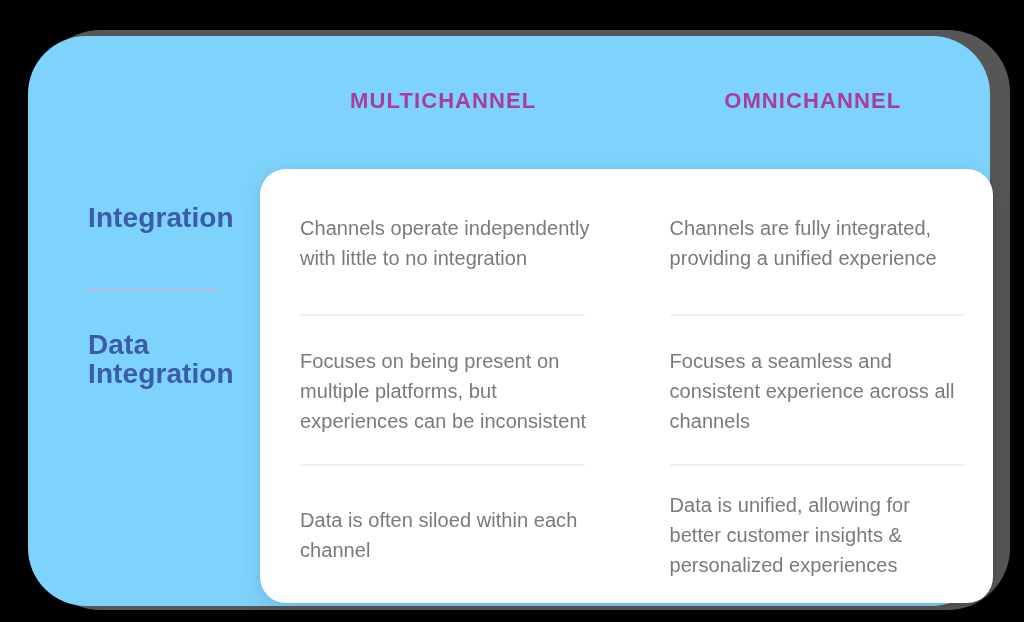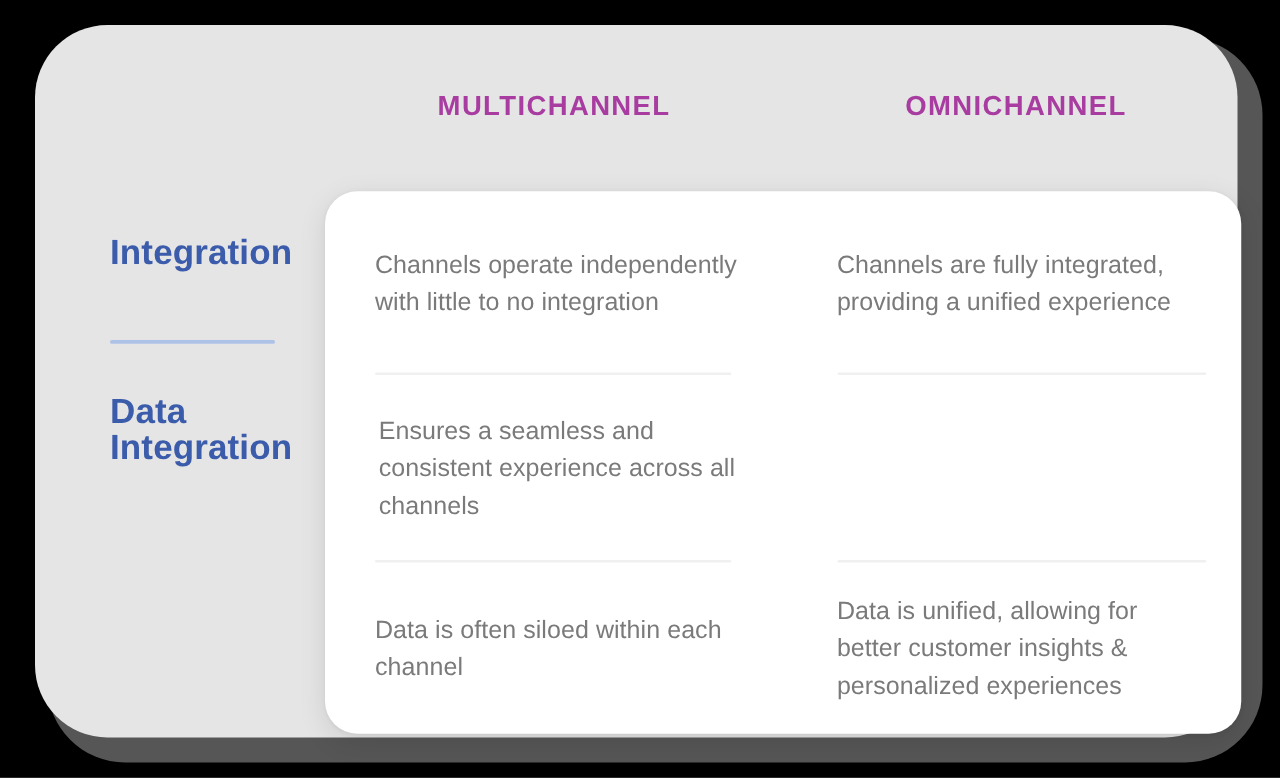--- a/index.html
+++ b/index.html
@@ -27,24 +27,24 @@
     width: 972px;
     height: 580px;
     background: #565656;
     border-radius: 62px;
   }
 
   
   .panel {
     position: absolute;
     left: 28px;
-    top: 20px;
+    top: 36px;
     width: 962px;
     height: 570px;
-    background: #e5e5e5;
+    background: #7dd3fc;
     border-radius: 58px;
   }
 
   
   .headers {
     position: absolute;
     left: 232px;
     top: 48px;
     width: 733px;
     height: 42px;
@@ -199,22 +199,25 @@
           <div class="seg multi">
               <i></i>
             </div>
           <div class="seg omni">
               <i></i>
             </div>
         </div>
       </div>
 
       <div class="card-row r2">
+        <div class="cell multi">
+          <div class="cell-text">Focuses on being present on multiple platforms, but experiences can be inconsistent</div>
+        </div>
         <div class="cell omni">
-          <div class="cell-text">Ensures a seamless and consistent experience across all channels</div>
+          <div class="cell-text">Focuses a seamless and consistent experience across all channels</div>
         </div>
         <div class="row-divider">
           <div class="seg multi">
               <i></i>
             </div>
           <div class="seg omni">
               <i></i>
             </div>
         </div>
       </div>

